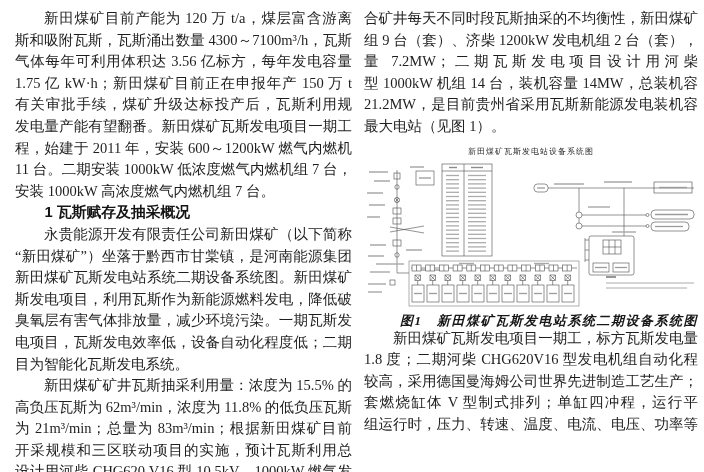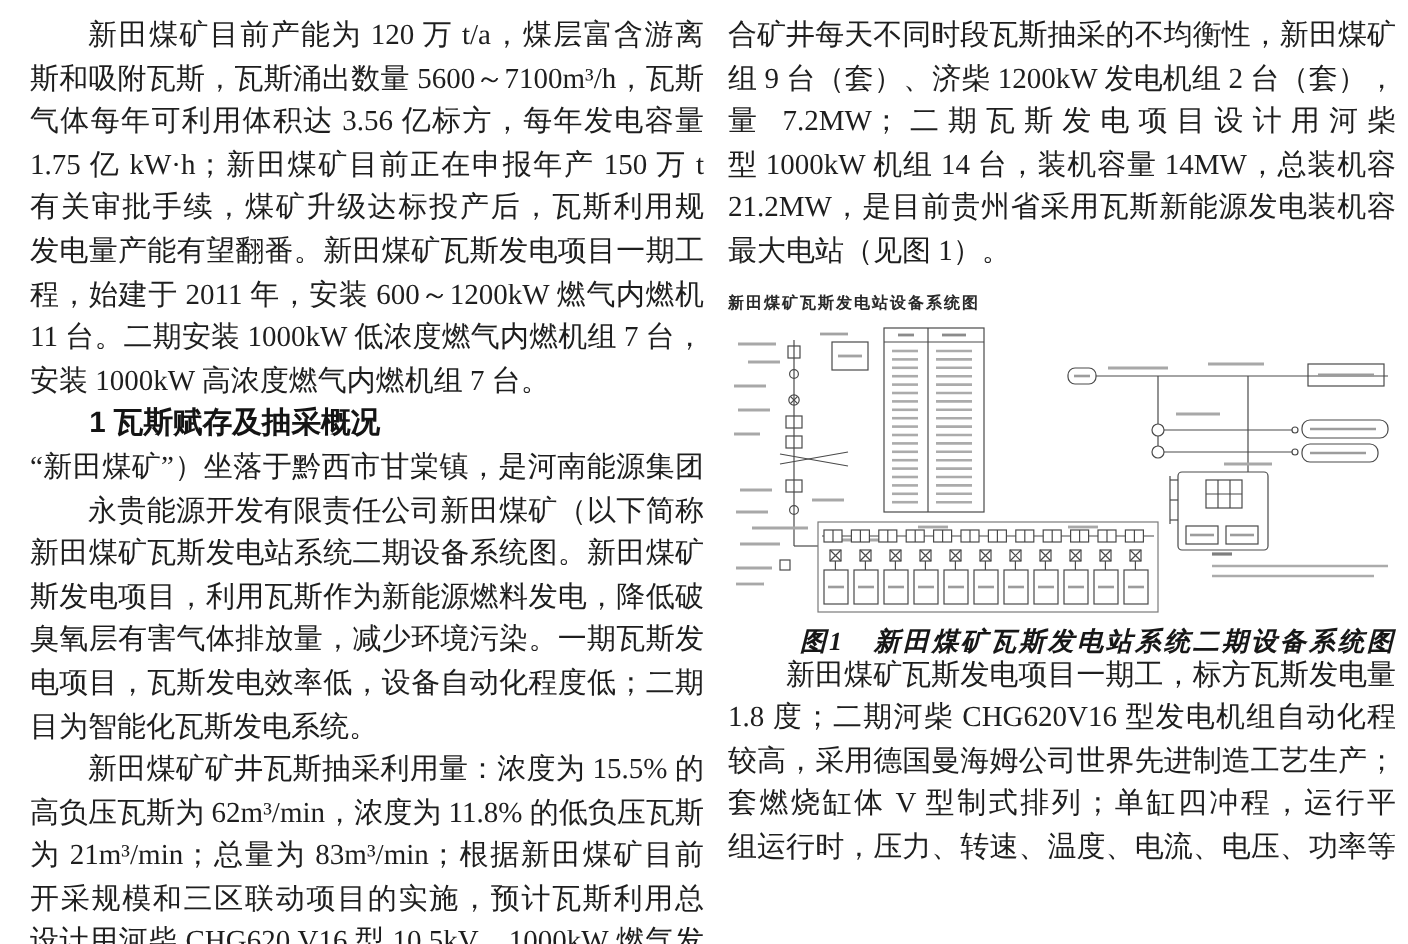--- a/index.html
+++ b/index.html
@@ -16,46 +16,46 @@
   }
   .ln.in{text-indent:2em;}
   .ln.end{text-align-last:left;}
   .ln.h{
     font-family:"Liberation Sans","DejaVu Sans",sans-serif;font-weight:700;
     font-size:14.8px;text-align-last:left;text-indent:2em;color:#141414;
   }
   .figure{height:190px;padding-top:8px;box-sizing:border-box;}
   .fig-title{
     height:12px;line-height:12px;font-size:8px;letter-spacing:1px;
-    text-align:left;color:#2a2a2a;font-weight:bold;
+    text-align:center;color:#2a2a2a;
   }
   .fig-caption{
     height:18px;line-height:18px;margin-top:2px;text-align:right;
     font-size:13px;font-weight:700;font-style:italic;letter-spacing:1.5px;color:#171717;
   }
   svg.diagram{display:block;margin:2px auto 0 auto;}
 </style>
 </head>
 <body>
 
 <div class="page">
 
   <div class="col col-left">
       <div class="ln in">新田煤矿目前产能为 120 万 t/a，煤层富含游离瓦</div>
-      <div class="ln">斯和吸附瓦斯，瓦斯涌出数量 5600～7100m³/h，瓦斯</div>
+      <div class="ln">斯和吸附瓦斯，瓦斯涌出数量 4300～7100m³/h，瓦斯</div>
       <div class="ln">气体每年可利用体积达 3.56 亿标方，每年发电容量</div>
       <div class="ln">1.75 亿 kW·h；新田煤矿目前正在申报年产 150 万 t</div>
       <div class="ln">有关审批手续，煤矿升级达标投产后，瓦斯利用规模、</div>
       <div class="ln">发电量产能有望翻番。新田煤矿瓦斯发电项目一期工</div>
       <div class="ln">程，始建于 2011 年，安装 600～1200kW 燃气内燃机组</div>
       <div class="ln">11 台。二期安装 1000kW 低浓度燃气内燃机组 7 台，</div>
       <div class="ln end">安装 1000kW 高浓度燃气内燃机组 7 台。</div>
       <div class="ln h">1 瓦斯赋存及抽采概况</div>
+      <div class="ln in">永贵能源开发有限责任公司新田煤矿（以下简称</div>
       <div class="ln">“新田煤矿”）坐落于黔西市甘棠镇，是河南能源集团</div>
-      <div class="ln in">永贵能源开发有限责任公司新田煤矿（以下简称</div>
       <div class="ln">新田煤矿瓦斯发电站系统二期设备系统图。新田煤矿瓦</div>
       <div class="ln">斯发电项目，利用瓦斯作为新能源燃料发电，降低破坏</div>
       <div class="ln">臭氧层有害气体排放量，减少环境污染。一期瓦斯发</div>
       <div class="ln">电项目，瓦斯发电效率低，设备自动化程度低；二期项</div>
       <div class="ln end">目为智能化瓦斯发电系统。</div>
       <div class="ln in">新田煤矿矿井瓦斯抽采利用量：浓度为 15.5% 的</div>
       <div class="ln">高负压瓦斯为 62m³/min，浓度为 11.8% 的低负压瓦斯</div>
       <div class="ln">为 21m³/min；总量为 83m³/min；根据新田煤矿目前的</div>
       <div class="ln">开采规模和三区联动项目的实施，预计瓦斯利用总量，</div>
       <div class="ln">设计用河柴 CHG620 V16 型 10.5kV，1000kW 燃气发电</div>

